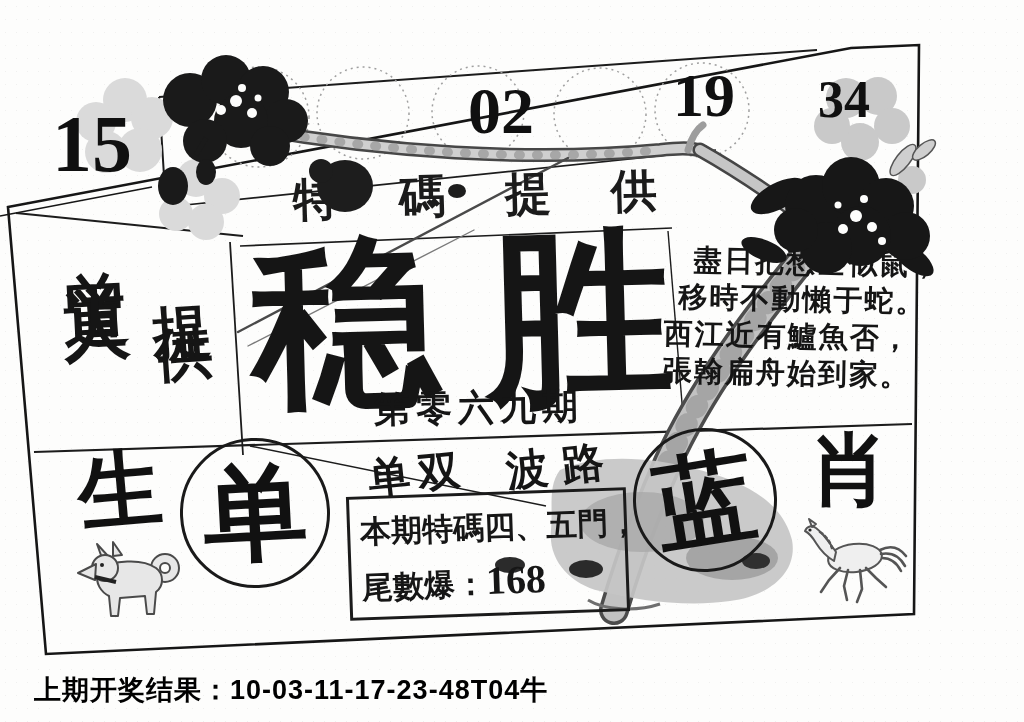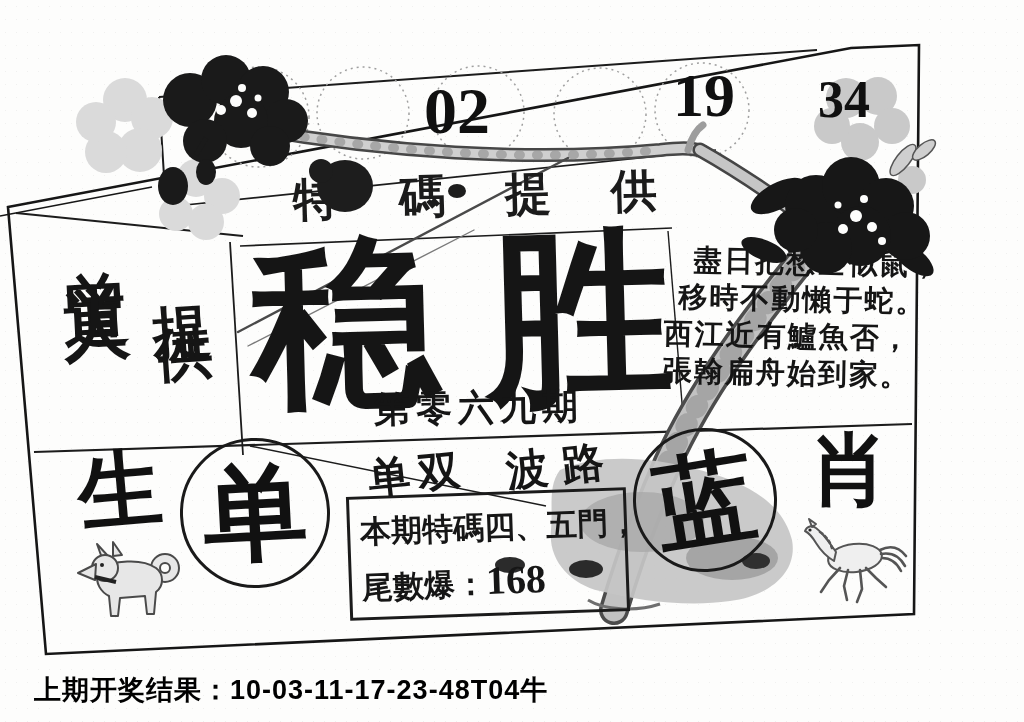--- a/index.html
+++ b/index.html
@@ -104,22 +104,23 @@
       <path d="M560,470 C600,453 652,458 692,468 C742,480 782,500 792,540 C798,572 770,596 730,601 C688,607 638,601 600,591 C570,584 548,560 551,530 C553,505 548,486 560,470 Z" fill="#c6c6c6" opacity="0.92"></path>
       <ellipse cx="642" cy="522" rx="62" ry="30" fill="#a9a9a9" opacity="0.8"></ellipse>
       <ellipse cx="732" cy="558" rx="46" ry="22" fill="#9b9b9b" opacity="0.8"></ellipse>
       <ellipse cx="510" cy="565" rx="15" ry="8" fill="#2b2b2b"></ellipse>
       <ellipse cx="586" cy="569" rx="17" ry="9" fill="#2b2b2b"></ellipse>
       <ellipse cx="756" cy="561" rx="14" ry="8" fill="#303030"></ellipse>
       <path d="M588,600 C604,610 636,612 660,604" stroke="#6f6f6f" stroke-width="3" fill="none"></path>
     </g>
   </svg>
 
+  <div class="abs num" style="left:52px;top:104px;font-size:80px;">15</div>
   <div class="abs num" style="left:222px;top:76px;font-size:70px;transform:rotate(-2deg);">44</div>
-  <div class="abs num" style="left:424px;top:78px;font-size:66px;">02</div>
+  <div class="abs num" style="left:468px;top:78px;font-size:66px;">02</div>
   <div class="abs num" style="left:673px;top:64px;font-size:62px;">19</div>
   <div class="abs num" style="left:818px;top:74px;font-size:52px;">34</div>
 
   <div class="abs band-text" style="left:293px;top:164px;transform:rotate(-1.5deg);">特碼提供</div>
 
   <div class="abs callig vertical" style="left:58px;top:218px;font-size:66px;line-height:70px;letter-spacing:14px;transform:rotate(-3deg);">曾道人</div>
   <div class="abs callig vertical" style="left:148px;top:258px;font-size:58px;line-height:62px;letter-spacing:22px;transform:rotate(-4deg);">提供</div>
 
   <div class="abs callig headline" style="left:252px;top:226px;">稳胜</div>
   <div class="abs callig issue" style="left:374px;top:384px;transform:rotate(-1deg);">第零六九期</div>

